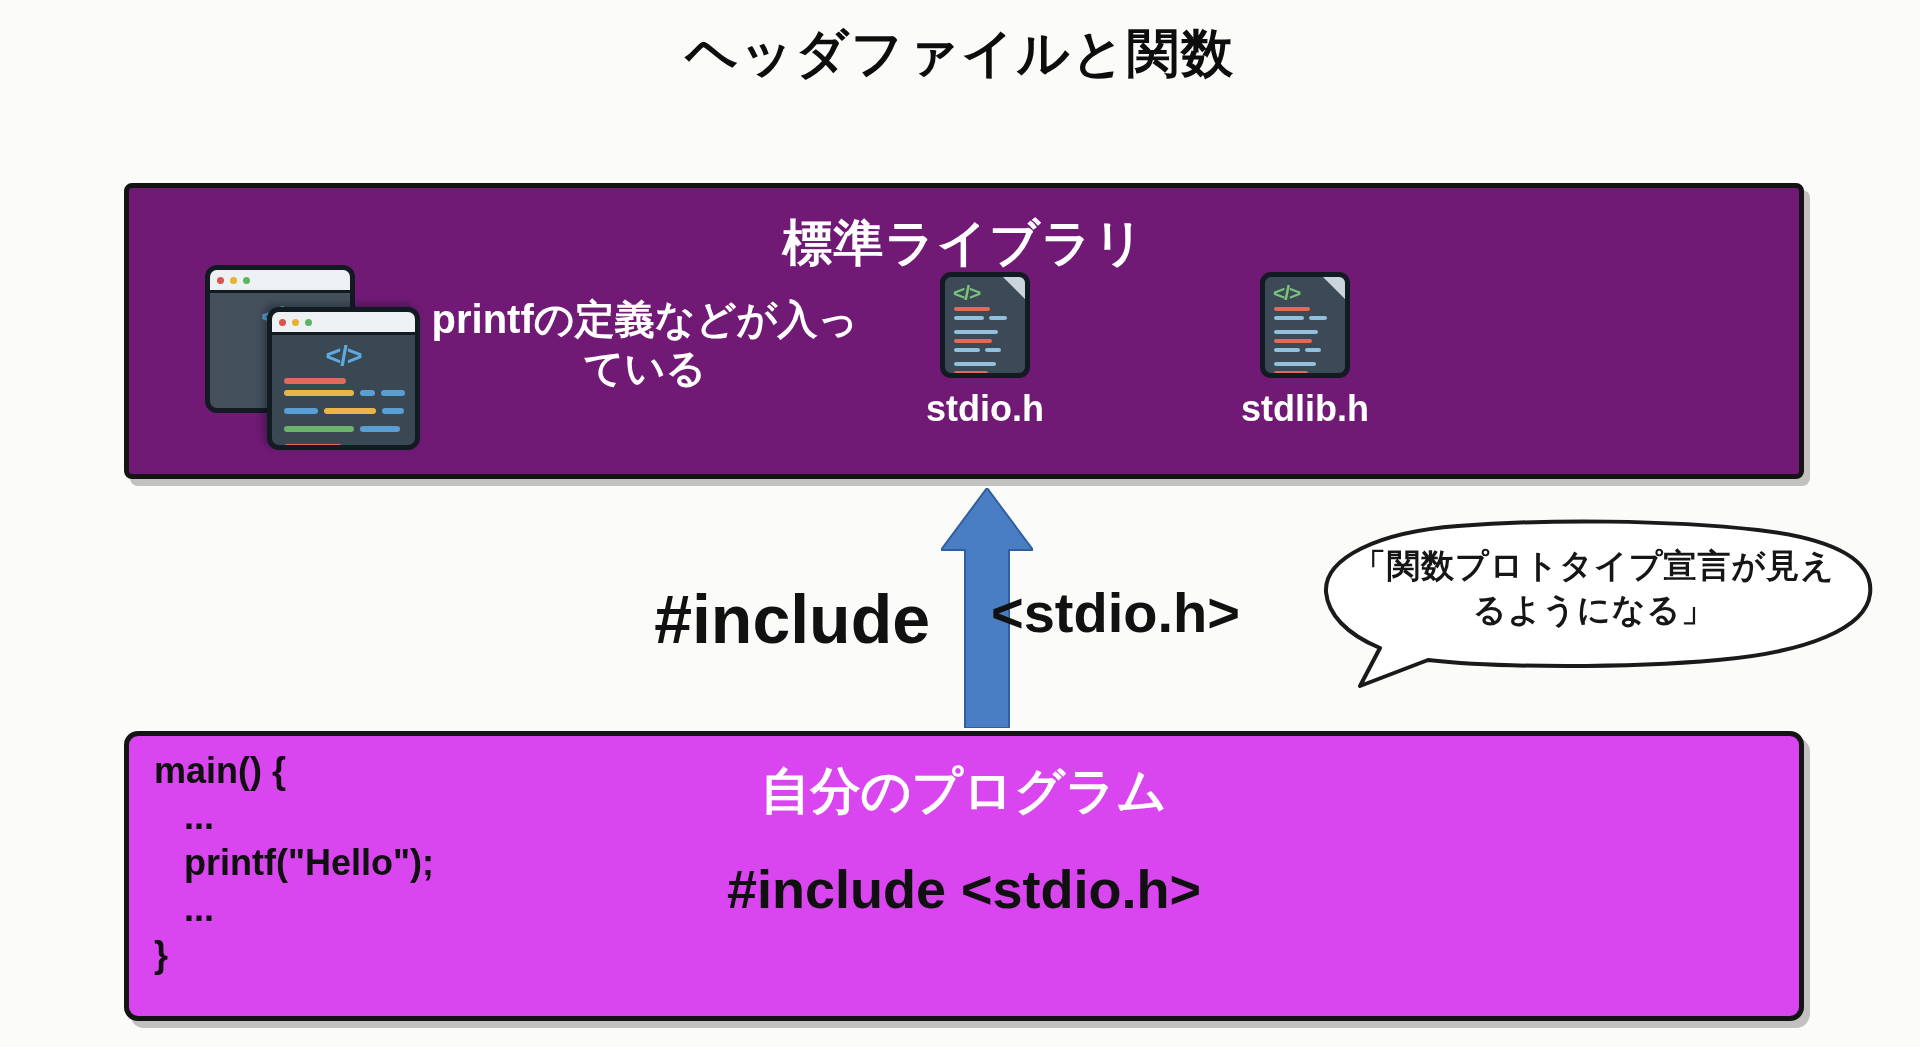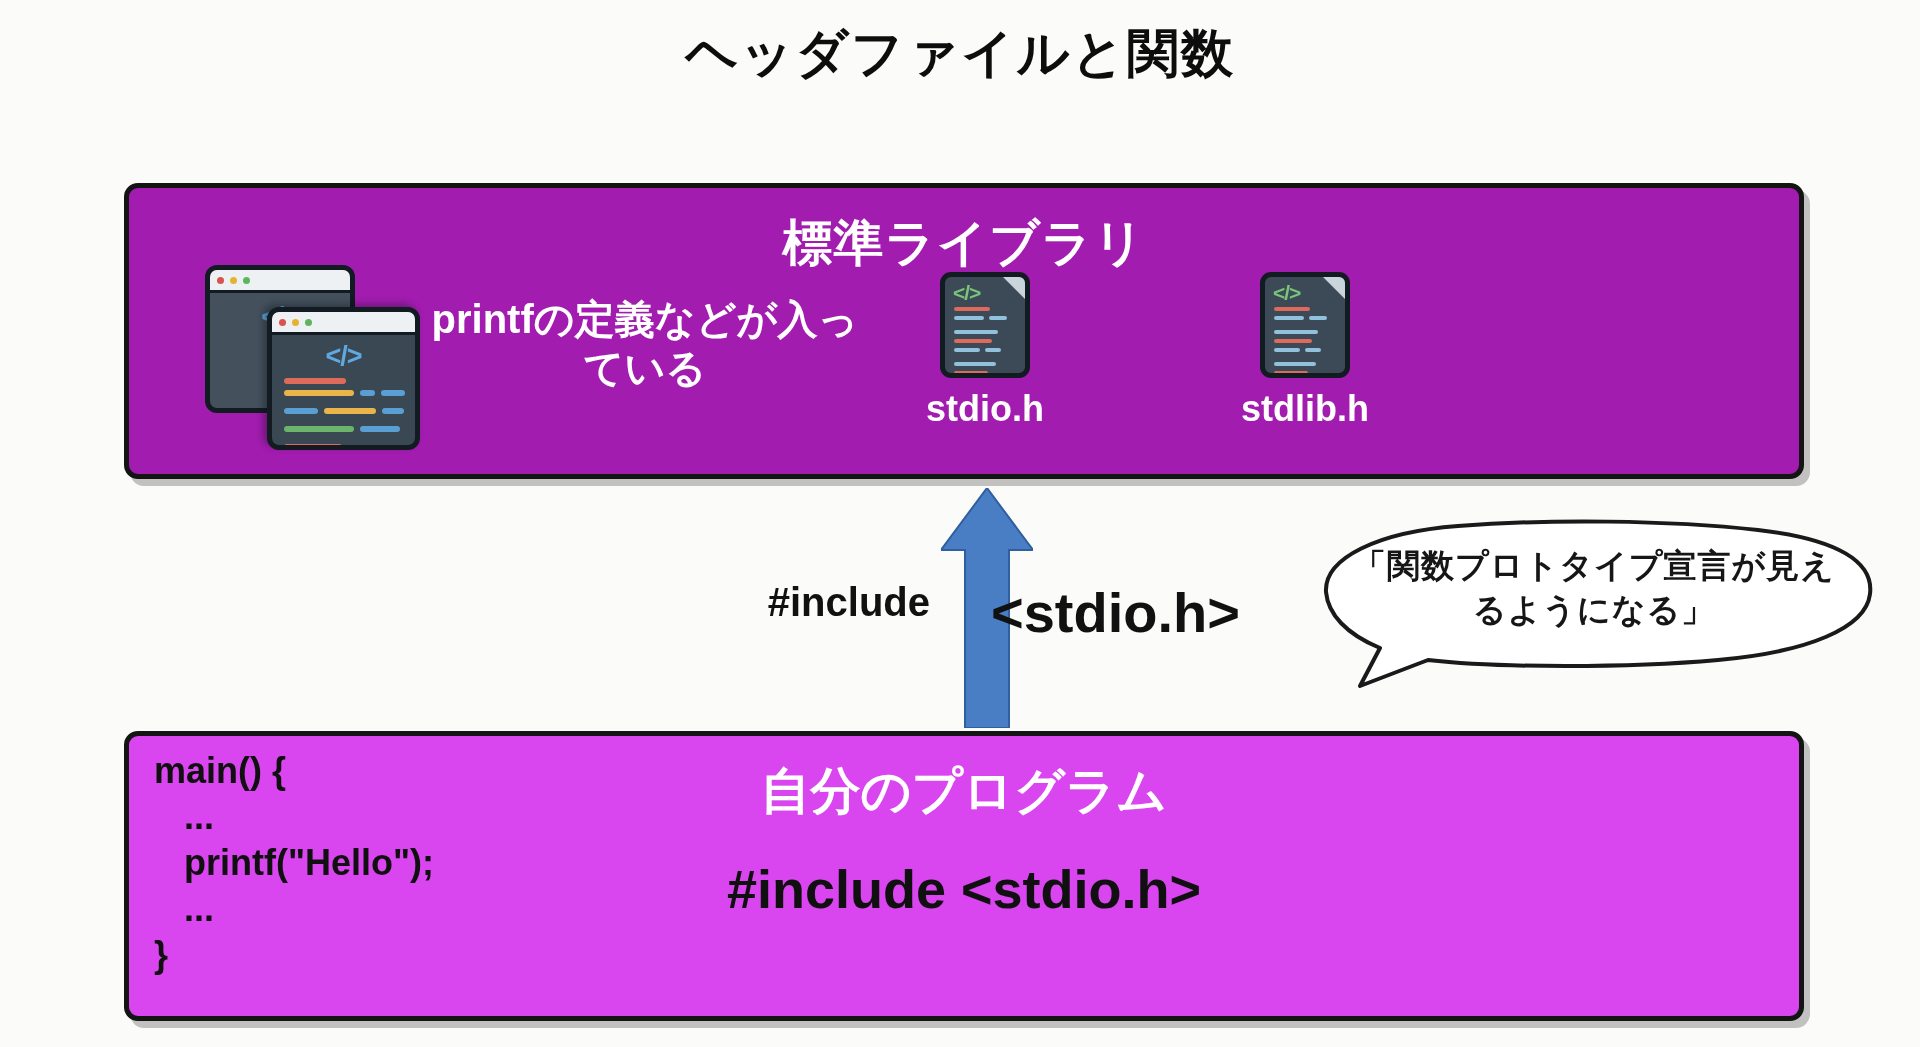--- a/index.html
+++ b/index.html
@@ -30,23 +30,23 @@
     line-height: 1.15;
   }
 
   
   #library-box {
     position: absolute;
     left: 124px;
     top: 183px;
     width: 1680px;
     height: 296px;
-    background: #a21caf;
+    background: #701a75;
     border: 5px solid #141414;
-    border-radius: 14px;
+    border-radius: 8px;
     box-sizing: border-box;
     box-shadow: 6px 7px 0 rgba(20,20,20,0.25);
   }
   #library-heading {
     position: absolute;
     top: 22px;
     left: 0;
     width: 100%;
     text-align: center;
     font-size: 50px;
@@ -178,21 +178,21 @@
     width: 92px;
     height: 240px;
   }
   #include-arrow svg { display: block; }
   #include-left {
     position: absolute;
     left: 600px;
     top: 580px;
     width: 330px;
     text-align: right;
-    font-size: 40px;
+    font-size: 68px;
     font-weight: 700;
     color: #111111;
   }
   #include-right {
     position: absolute;
     left: 991px;
     top: 580px;
     width: 340px;
     text-align: left;
     font-size: 56px;

